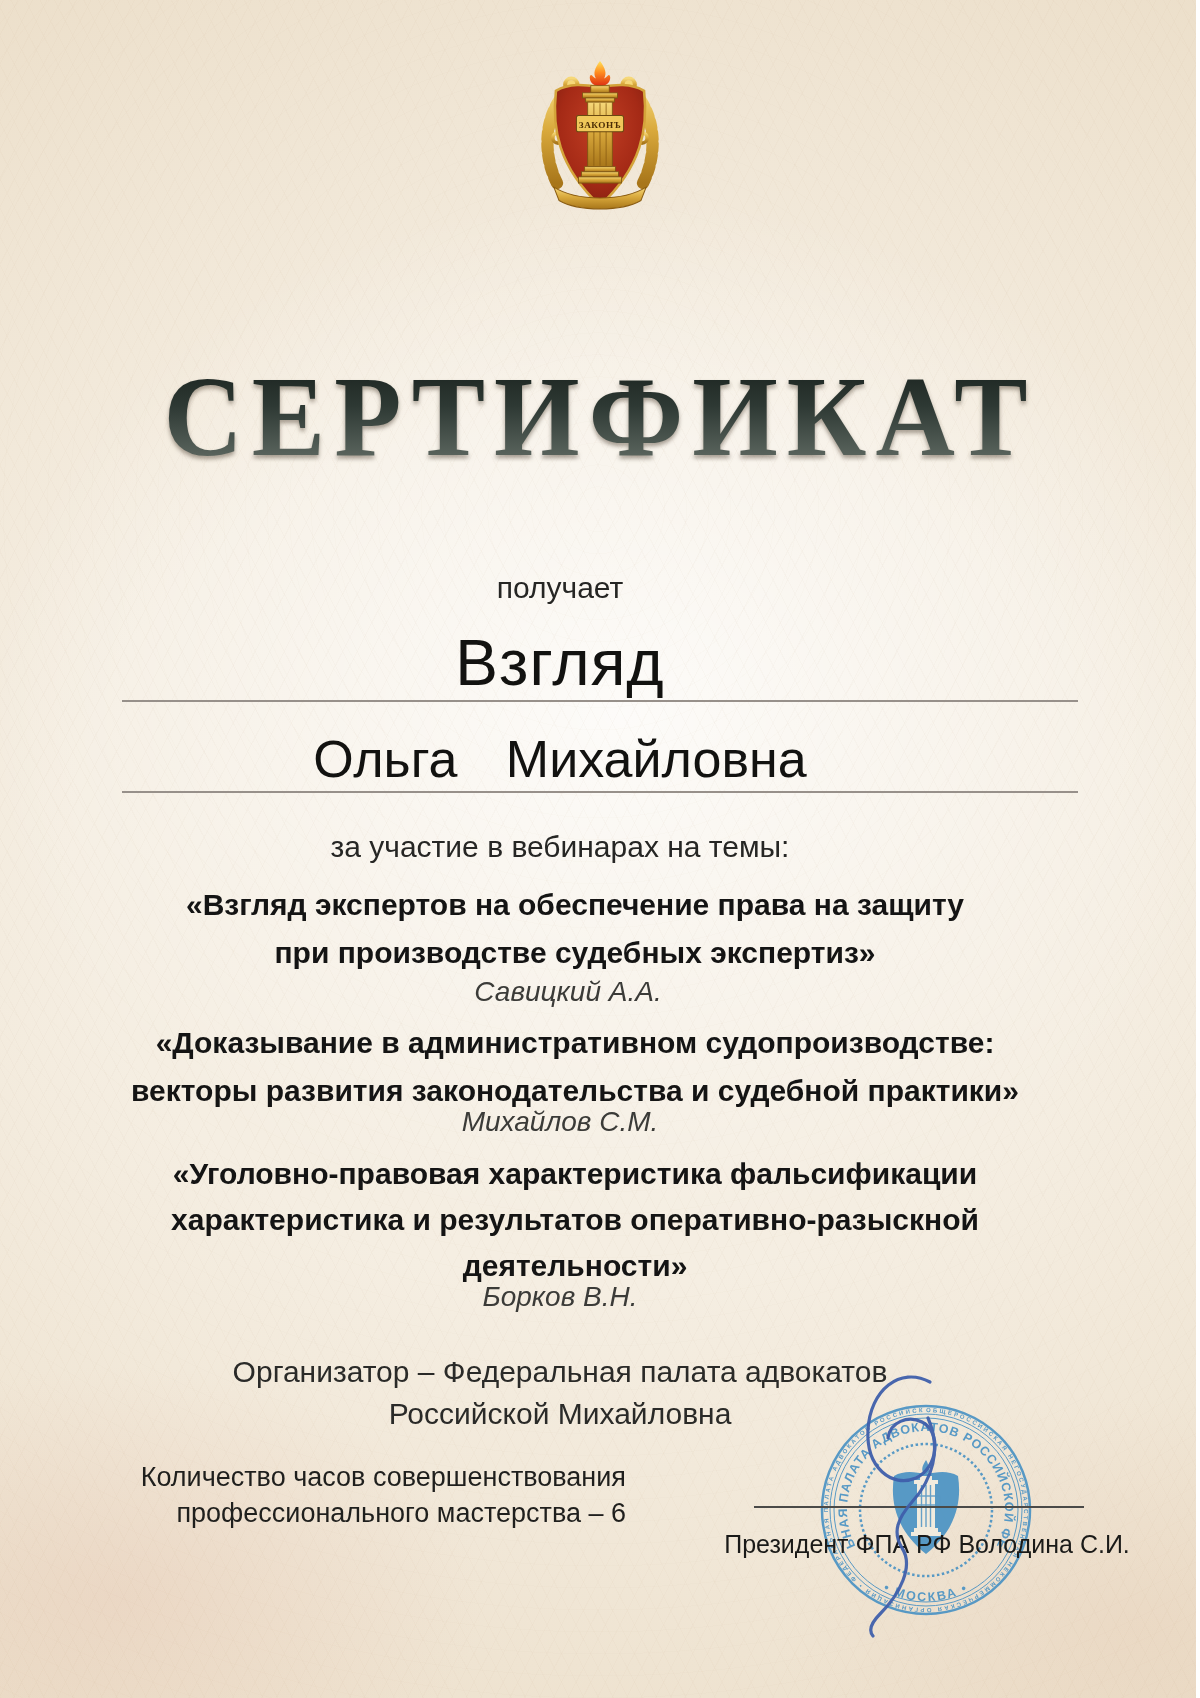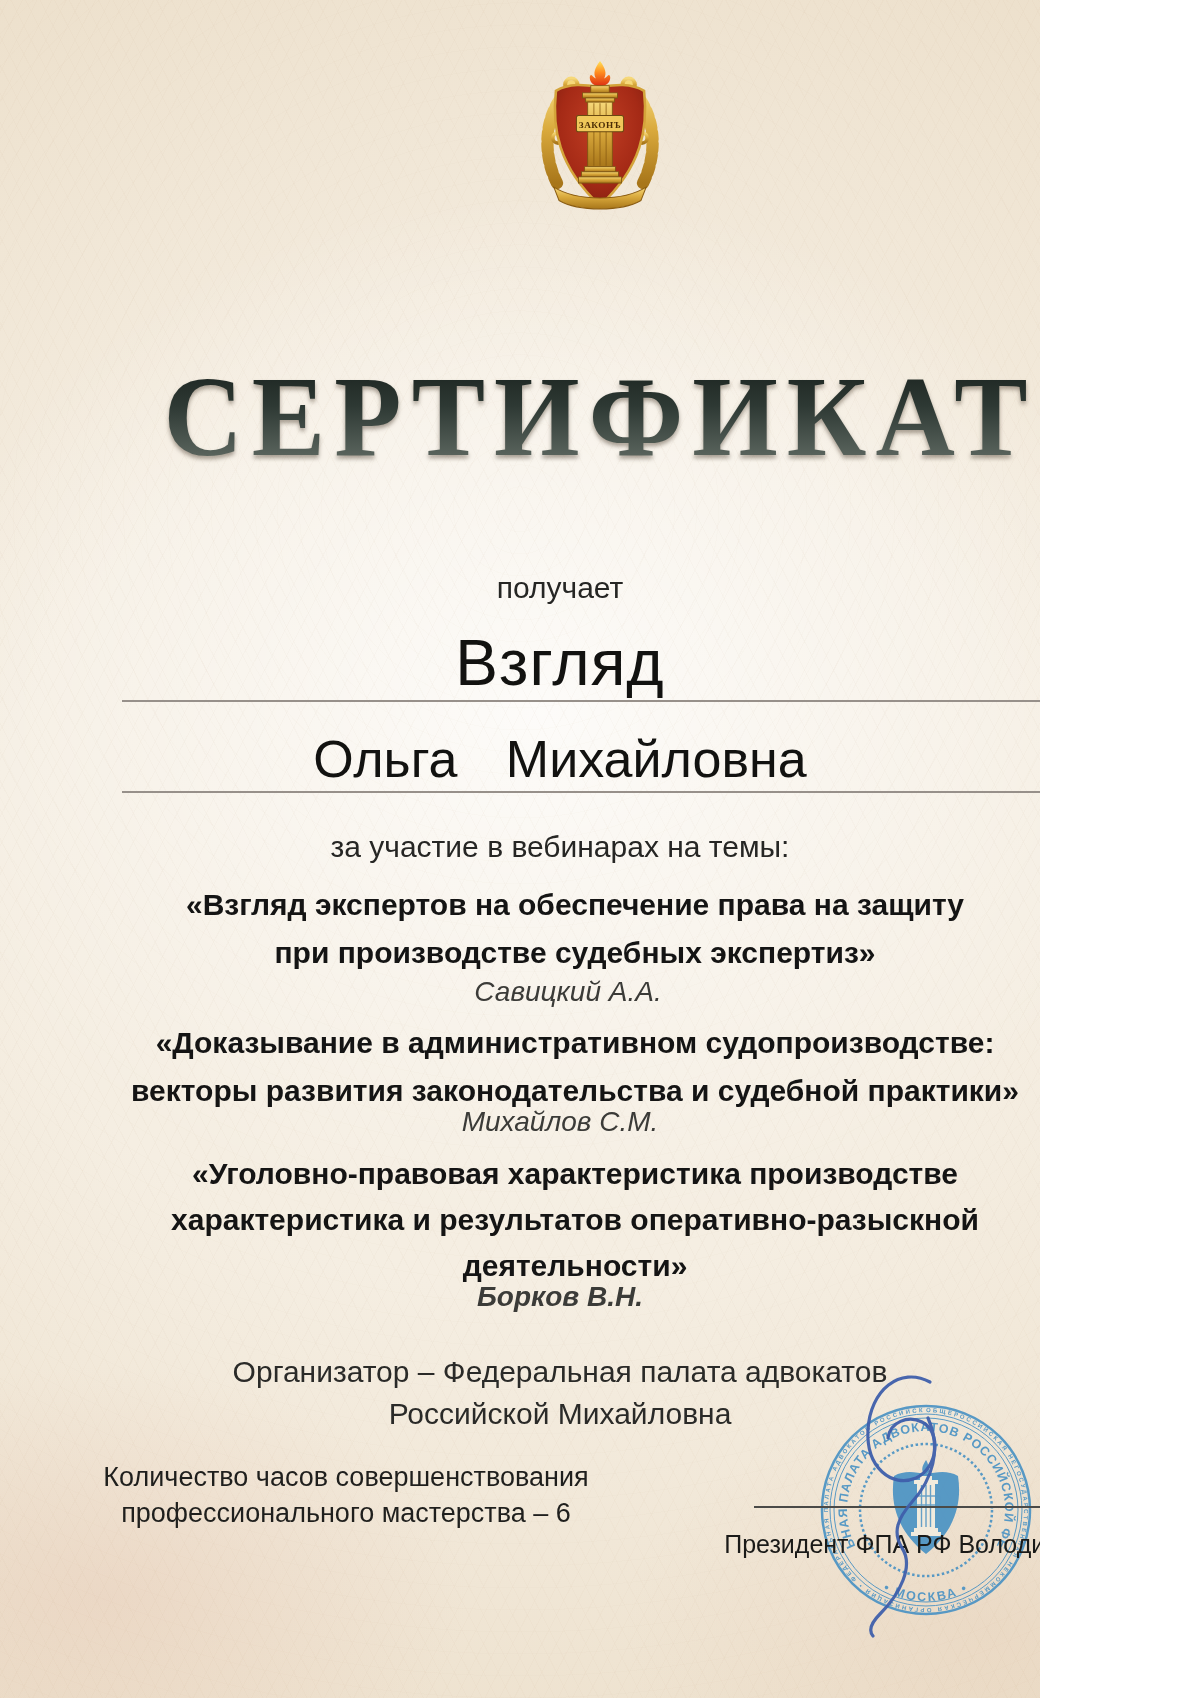--- a/index.html
+++ b/index.html
@@ -1,18 +1,18 @@
 <!DOCTYPE html>
 <html><head>
 <meta charset="utf-8">
 <style>
   html,body{margin:0;padding:0;}
   body{width:1200px;height:1698px;font-family:"Liberation Sans",sans-serif;}
   .page{
-    position:relative;width:1040px;height:1698px;overflow:hidden;
+    position:relative;width:1196px;height:1698px;overflow:hidden;
     background:
       radial-gradient(ellipse 520px 330px at 10% 94%, rgba(226,188,168,.30), rgba(226,188,168,0) 70%),
       radial-gradient(ellipse 520px 330px at 95% 96%, rgba(222,186,160,.22), rgba(222,186,160,0) 70%),
       radial-gradient(ellipse 880px 720px at 52% 42%, rgba(255,255,255,.80), rgba(255,255,255,0) 72%),
       radial-gradient(ellipse 1500px 1250px at 50% 50%, #f5eee2 35%, #ecdfca 80%, #e3d1b9 100%),
       #efe6d6;
   }
   .page::before{ 
     content:"";position:absolute;inset:0;z-index:0;pointer-events:none;opacity:.65;
     background:
@@ -35,23 +35,23 @@
   .t-lastname{top:626px;font-size:64px;line-height:74px;color:#121210;letter-spacing:1px;}
   .t-firstname{top:728px;font-size:52px;line-height:62px;color:#121210;word-spacing:34px;}
   .rule{height:2px;background:#97908a;left:122px;width:956px;}
   .rule1{top:700px;} .rule2{top:791px;}
   .t-subtitle{top:826px;font-size:30px;line-height:42px;color:#262624;}
   .topic{font-weight:bold;color:#141414;font-size:30px;margin-left:15px;}
   .topic1{top:881px;line-height:48px;}
   .topic2{top:1019px;line-height:48px;}
   .topic3{top:1151px;line-height:46px;}
   .lect{font-style:italic;color:#3b3b38;font-size:28px;line-height:40px;}
-  .lect1{top:972px;padding-left:8px;} .lect2{top:1102px;} .lect3{top:1277px;font-weight:bold;}
+  .lect1{top:972px;padding-left:8px;} .lect2{top:1102px;} .lect3{top:1277px;}
   .organizer{top:1351px;font-size:30px;line-height:42px;color:#2a2a28;}
-  .hours{top:1459px;left:66px;width:560px;text-align:center;font-size:27px;line-height:36px;color:#1f1f1d;}
+  .hours{top:1459px;left:66px;width:560px;text-align:right;font-size:27px;line-height:36px;color:#1f1f1d;}
   .sigline{top:1506px;left:754px;width:330px;height:2px;background:#4a4a48;z-index:4;}
   .signer{top:1528px;left:702px;width:450px;text-align:center;font-size:25px;line-height:32px;color:#1a1a18;z-index:5;}
   .date{top:1597px;font-size:27px;line-height:34px;color:#1c1c1a;}
   .emblem{top:56px;left:523px;z-index:2;}
   .seal{top:1400px;left:816px;z-index:3;opacity:.92;}
   .ink{top:1360px;left:780px;z-index:6;}
 </style>
 </head>
 <body>
 
@@ -123,21 +123,21 @@
   </div>
   <div class="abs center-col lect lect1">Савицкий А.А.</div>
 
   <div class="abs center-col topic topic2">
     <div>«Доказывание в административном судопроизводстве:</div>
     <div>векторы развития законодательства и судебной практики»</div>
   </div>
   <div class="abs center-col lect lect2">Михайлов С.М.</div>
 
   <div class="abs center-col topic topic3">
-    <div>«Уголовно-правовая характеристика производстве</div>
+    <div>«Уголовно-правовая характеристика фальсификации</div>
     <div>характеристика и результатов оперативно-разыскной</div>
     <div>деятельности»</div>
   </div>
   <div class="abs center-col lect lect3">Борков В.Н.</div>
 
   <div class="abs center-col organizer">
     <div>Организатор – Федеральная палата адвокатов</div>
     <div>Российской Михайловна</div>
   </div>
 

